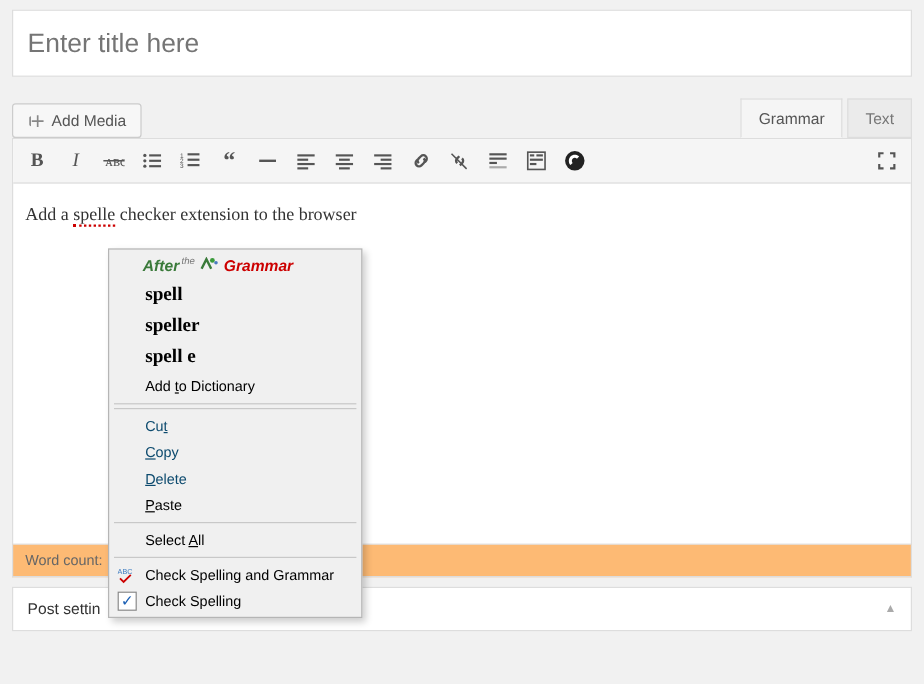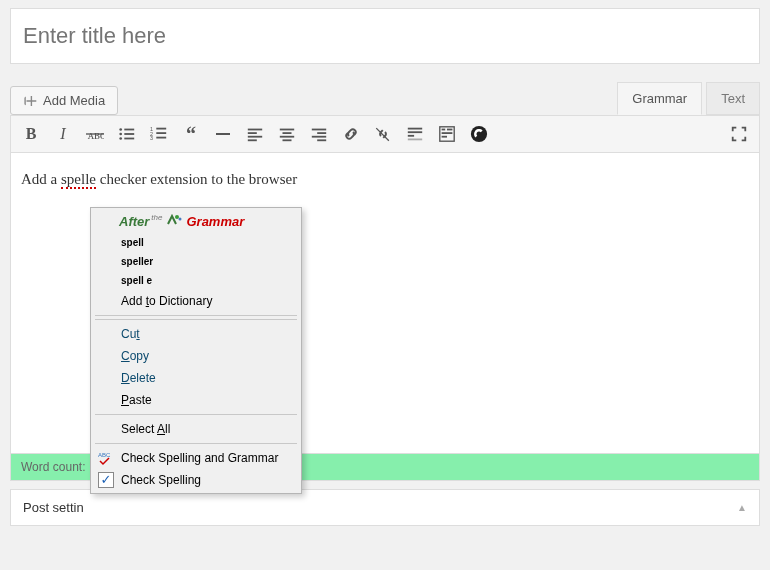--- a/index.html
+++ b/index.html
@@ -20,29 +20,29 @@
 .toolbar { background: #f5f5f5; border-bottom: 1px solid #ddd; padding: 6px 8px; display: flex; align-items: center; gap: 8px; }
 .tool { width: 24px; height: 24px; display: flex; align-items: center; justify-content: center; color: #555; cursor: pointer; font-size: 14px; }
 .tool svg { width: 18px; height: 18px; fill: #555; }
 .spacer { flex: 1; }
 .bold { font-weight: bold; font-family: Georgia, serif; font-size: 16px; }
 .italic { font-style: italic; font-family: Georgia, serif; font-size: 16px; }
 
 .content-area { padding: 18px 10px; min-height: 300px; font-family: Georgia, serif; font-size: 15px; color: #333; position: relative; }
 .misspell { border-bottom: 2px dotted #c00; }
 
-.word-count-bar { background: #86efac; border: 1px solid #ddd; border-top: none; margin: 0 10px; padding: 6px 10px; font-size: 12px; color: #666; }
+.word-count-bar { background: #fdba74; border: 1px solid #ddd; border-top: none; margin: 0 10px; padding: 6px 10px; font-size: 12px; color: #666; }
 
 .post-settings { margin: 8px 10px 0 10px; background: #fff; border: 1px solid #ddd; padding: 10px 12px; display: flex; justify-content: space-between; align-items: center; font-weight: normal; color: #333; }
 .toggle-arrow { color: #aaa; font-size: 10px; }
 
 
 .ctx-menu { position: absolute; left: 90px; top: 207px; width: 212px; background: #f0f0f0; border: 1px solid #b5b5b5; box-shadow: 3px 3px 6px rgba(0,0,0,0.2); font-family: "Segoe UI", Arial, sans-serif; font-size: 12px; padding: 2px; z-index: 100; }
 .ctx-row { padding: 4px 6px 4px 28px; color: #000; cursor: default; position: relative; }
-.ctx-row.bold { font-weight: bold; font-family: Liberation Sans, sans-serif; font-size: 10px; }
+.ctx-row.bold { font-weight: bold; font-family: Liberation Serif, serif; font-size: 16px; }
 .ctx-row.disabled { color: #0c4a6e; }
 .ctx-sep { height: 1px; background: #c8c8c8; margin: 3px 2px; }
 .ctx-underline { text-decoration: underline; }
 .ctx-icon-left { position: absolute; left: 5px; top: 3px; width: 16px; height: 16px; }
 .ctx-check { color: #1a5fb4; font-size: 13px; }
 .ctx-brand { padding: 4px 6px 4px 26px; display: flex; align-items: baseline; gap: 2px; font-size: 13px; }
 .brand-after { color: #3a7a3a; font-style: italic; font-weight: bold; }
 .brand-the { color: #777; font-size: 8px; font-style: italic; position: relative; top: -6px; text-align: center; }
 .brand-deadline { color: #c00; font-style: italic; font-weight: bold; }
 .brand-logo { display: inline-flex; margin: 0 2px; }

